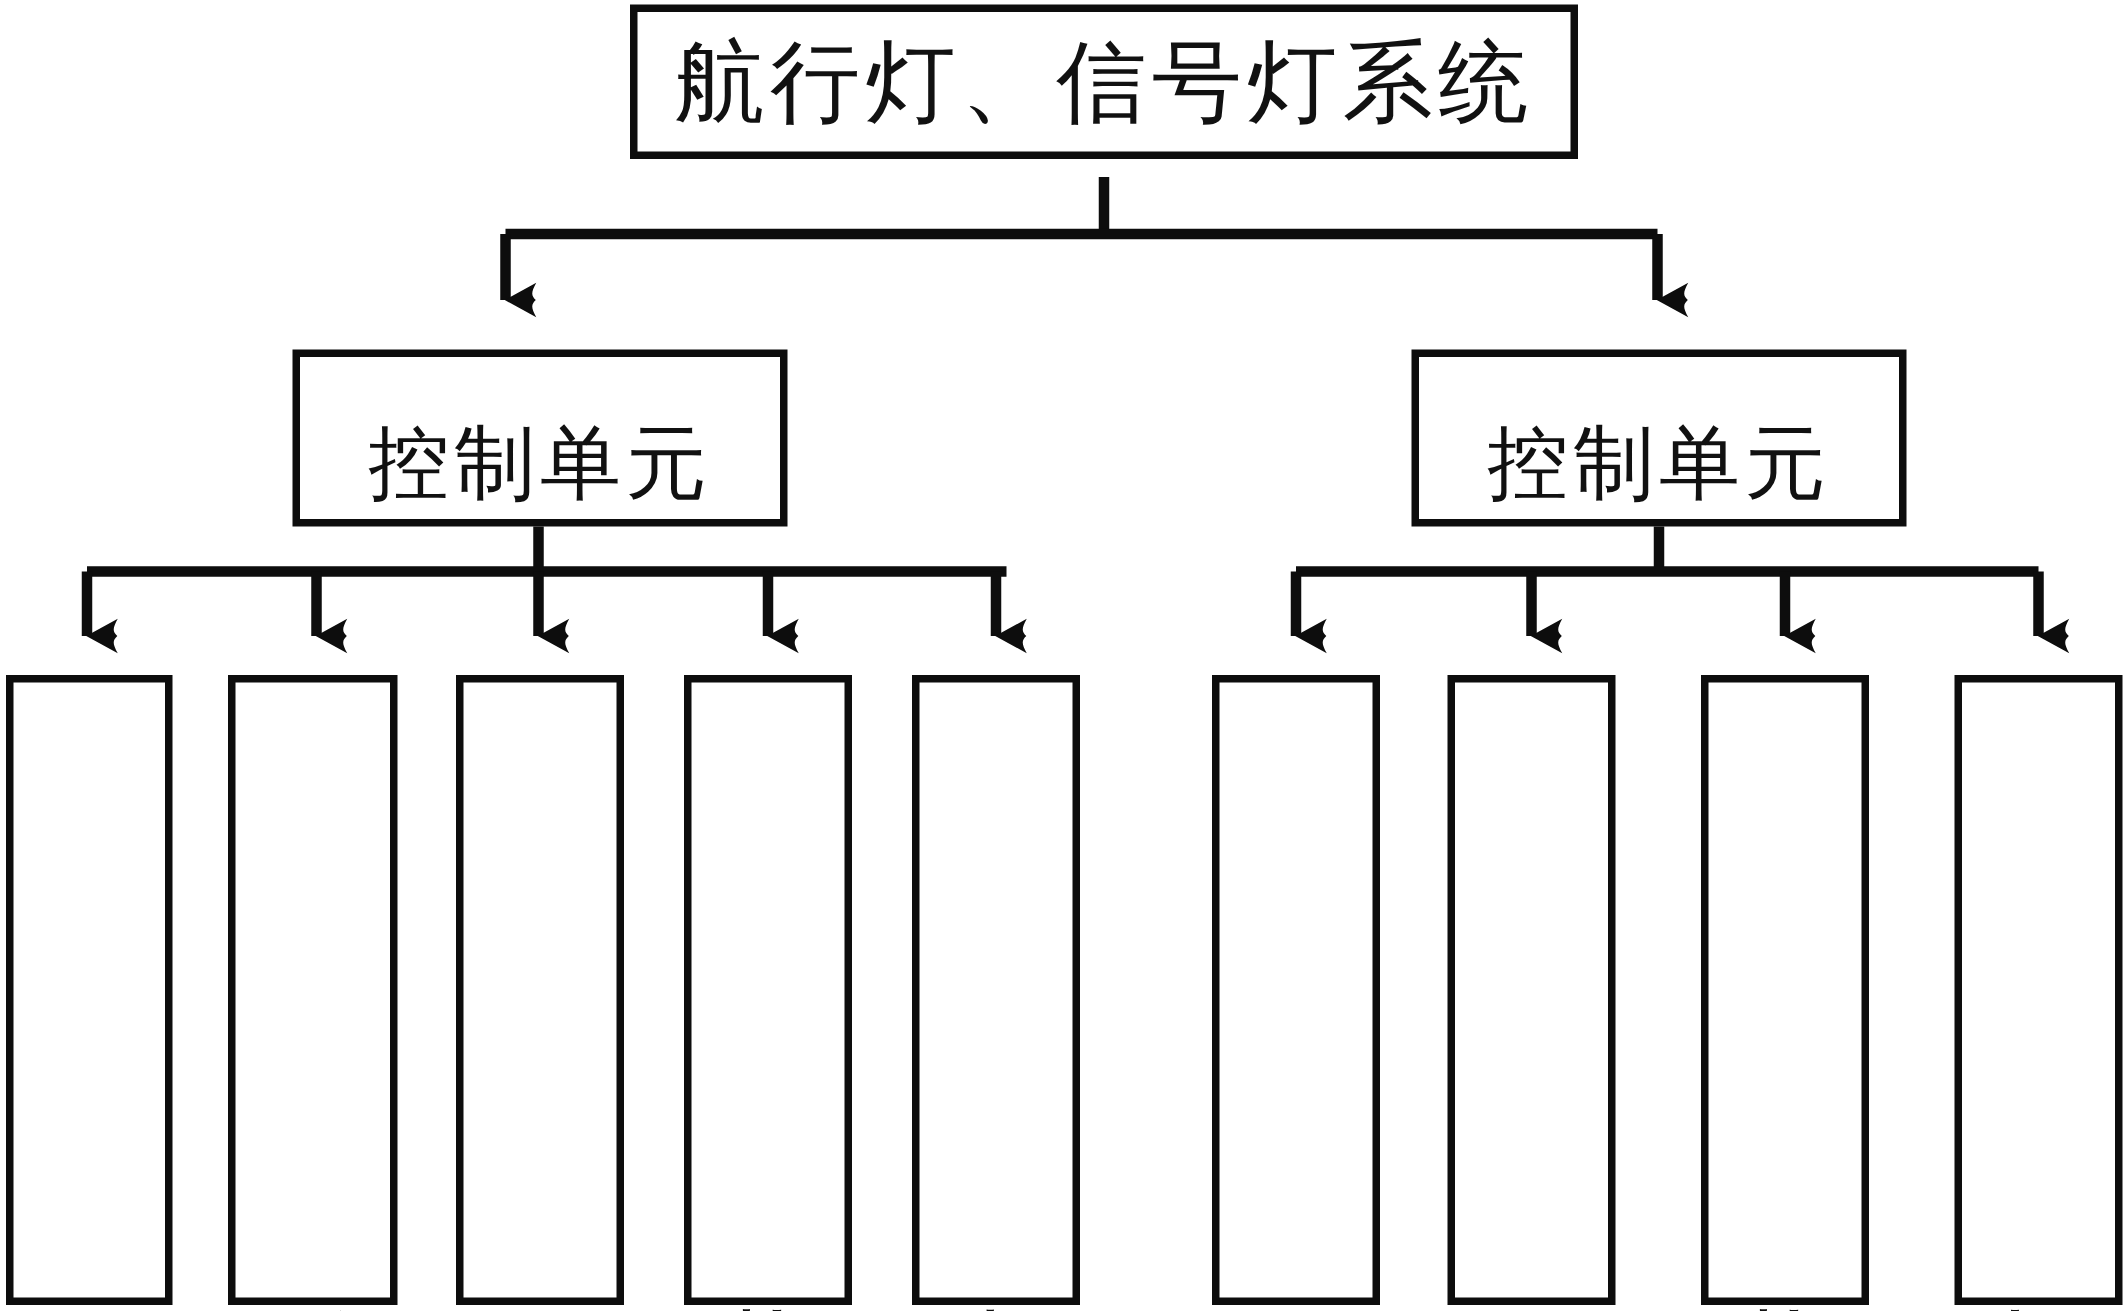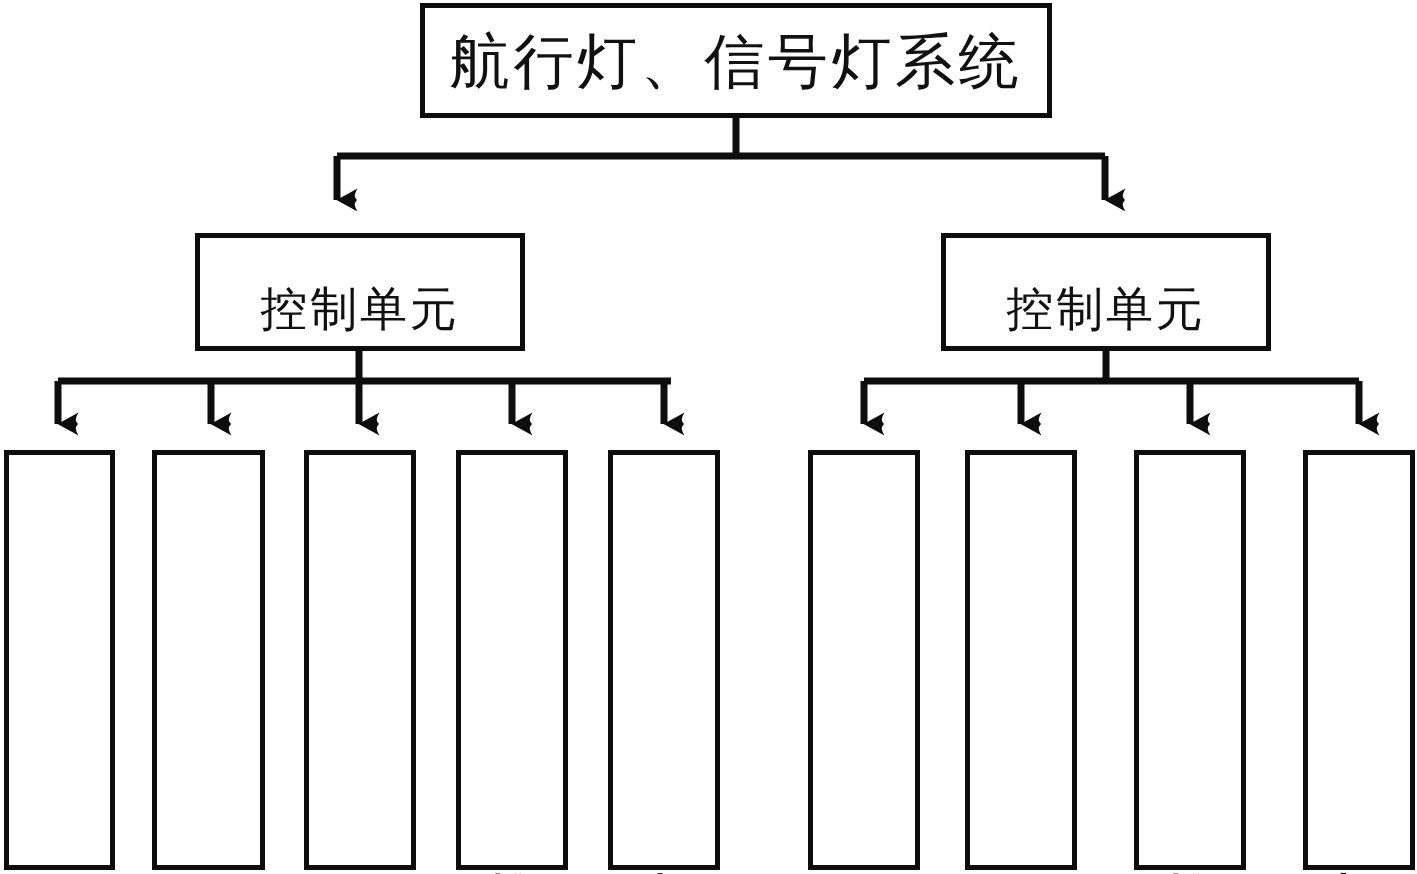--- a/index.html
+++ b/index.html
@@ -48,21 +48,21 @@
   .node-label-v {
     font-family: "DejaVu Serif", "Liberation Serif", serif;
     color: #111111;
     writing-mode: vertical-rl;
     text-orientation: upright;
     white-space: nowrap;
     letter-spacing: 0.10em;
     line-height: 1.0;
   }
   .root-label { font-size: 60px; }
-  .unit-label { font-size: 47px; margin-top: 33px; }
+  .unit-label { font-size: 54px; margin-top: 33px; }
   .leaf-label { font-size: 62px; }
   .leaf-inner {
     width: 100%;
     height: 100%;
     display: flex;
     align-items: flex-end;
     justify-content: center;
     padding-bottom: 6px;
     box-sizing: border-box;
   }
@@ -103,21 +103,21 @@
     <g stroke="#0d0d0d" stroke-width="7" fill="none">
       <path d="M 1106 350 L 1106 381"></path>
       <path d="M 864 381 L 1359 381"></path>
       <path d="M 864 381 L 864 424" marker-end="url(#barb-arrow)"></path>
       <path d="M 1021 381 L 1021 424" marker-end="url(#barb-arrow)"></path>
       <path d="M 1190 381 L 1190 424" marker-end="url(#barb-arrow)"></path>
       <path d="M 1359 381 L 1359 424" marker-end="url(#barb-arrow)"></path>
     </g>
   </svg>
 
-  <div class="node-box" style="left:420px; top:3px; width:632px; height:115px;">
+  <div class="node-box" style="left:420px; top:3px; width:632px; height:103px;">
     <span class="node-label-h root-label">航行灯、信号灯系统</span>
   </div>
 
   <div class="node-box" style="left:195px; top:233px; width:330px; height:118px;">
     <span class="node-label-h unit-label">控制单元</span>
   </div>
 
   <div class="node-box" style="left:941px; top:233px; width:330px; height:118px;">
     <span class="node-label-h unit-label">控制单元</span>
   </div>

